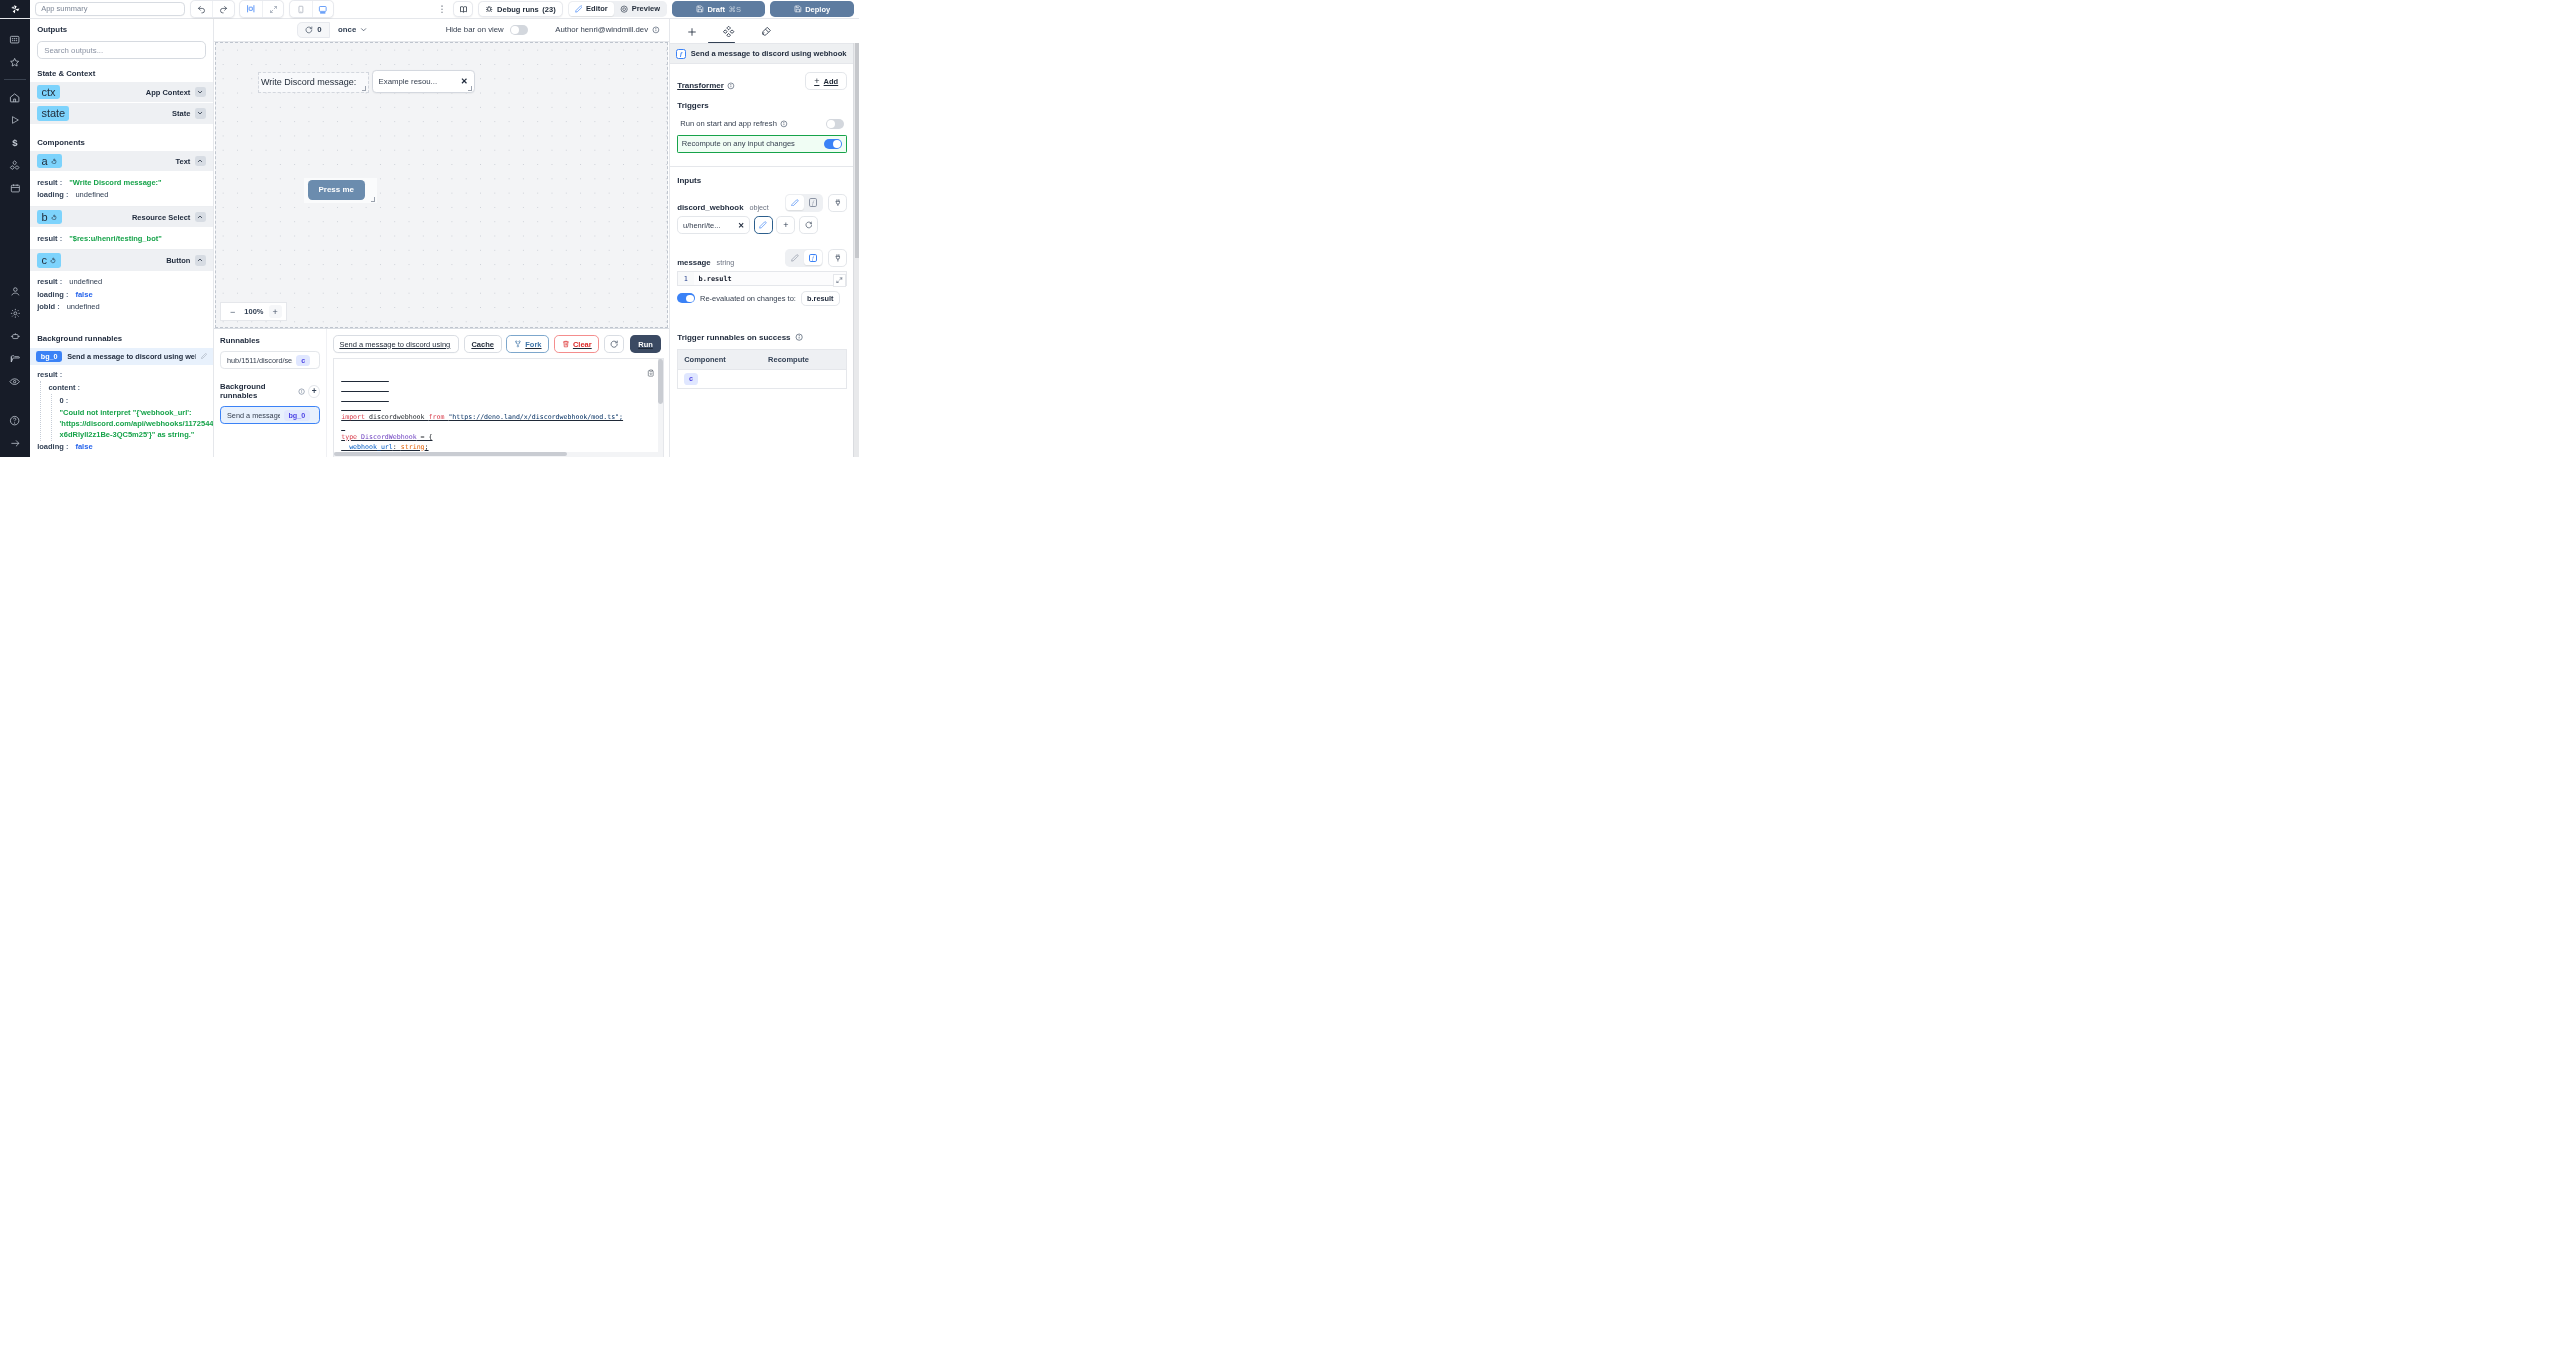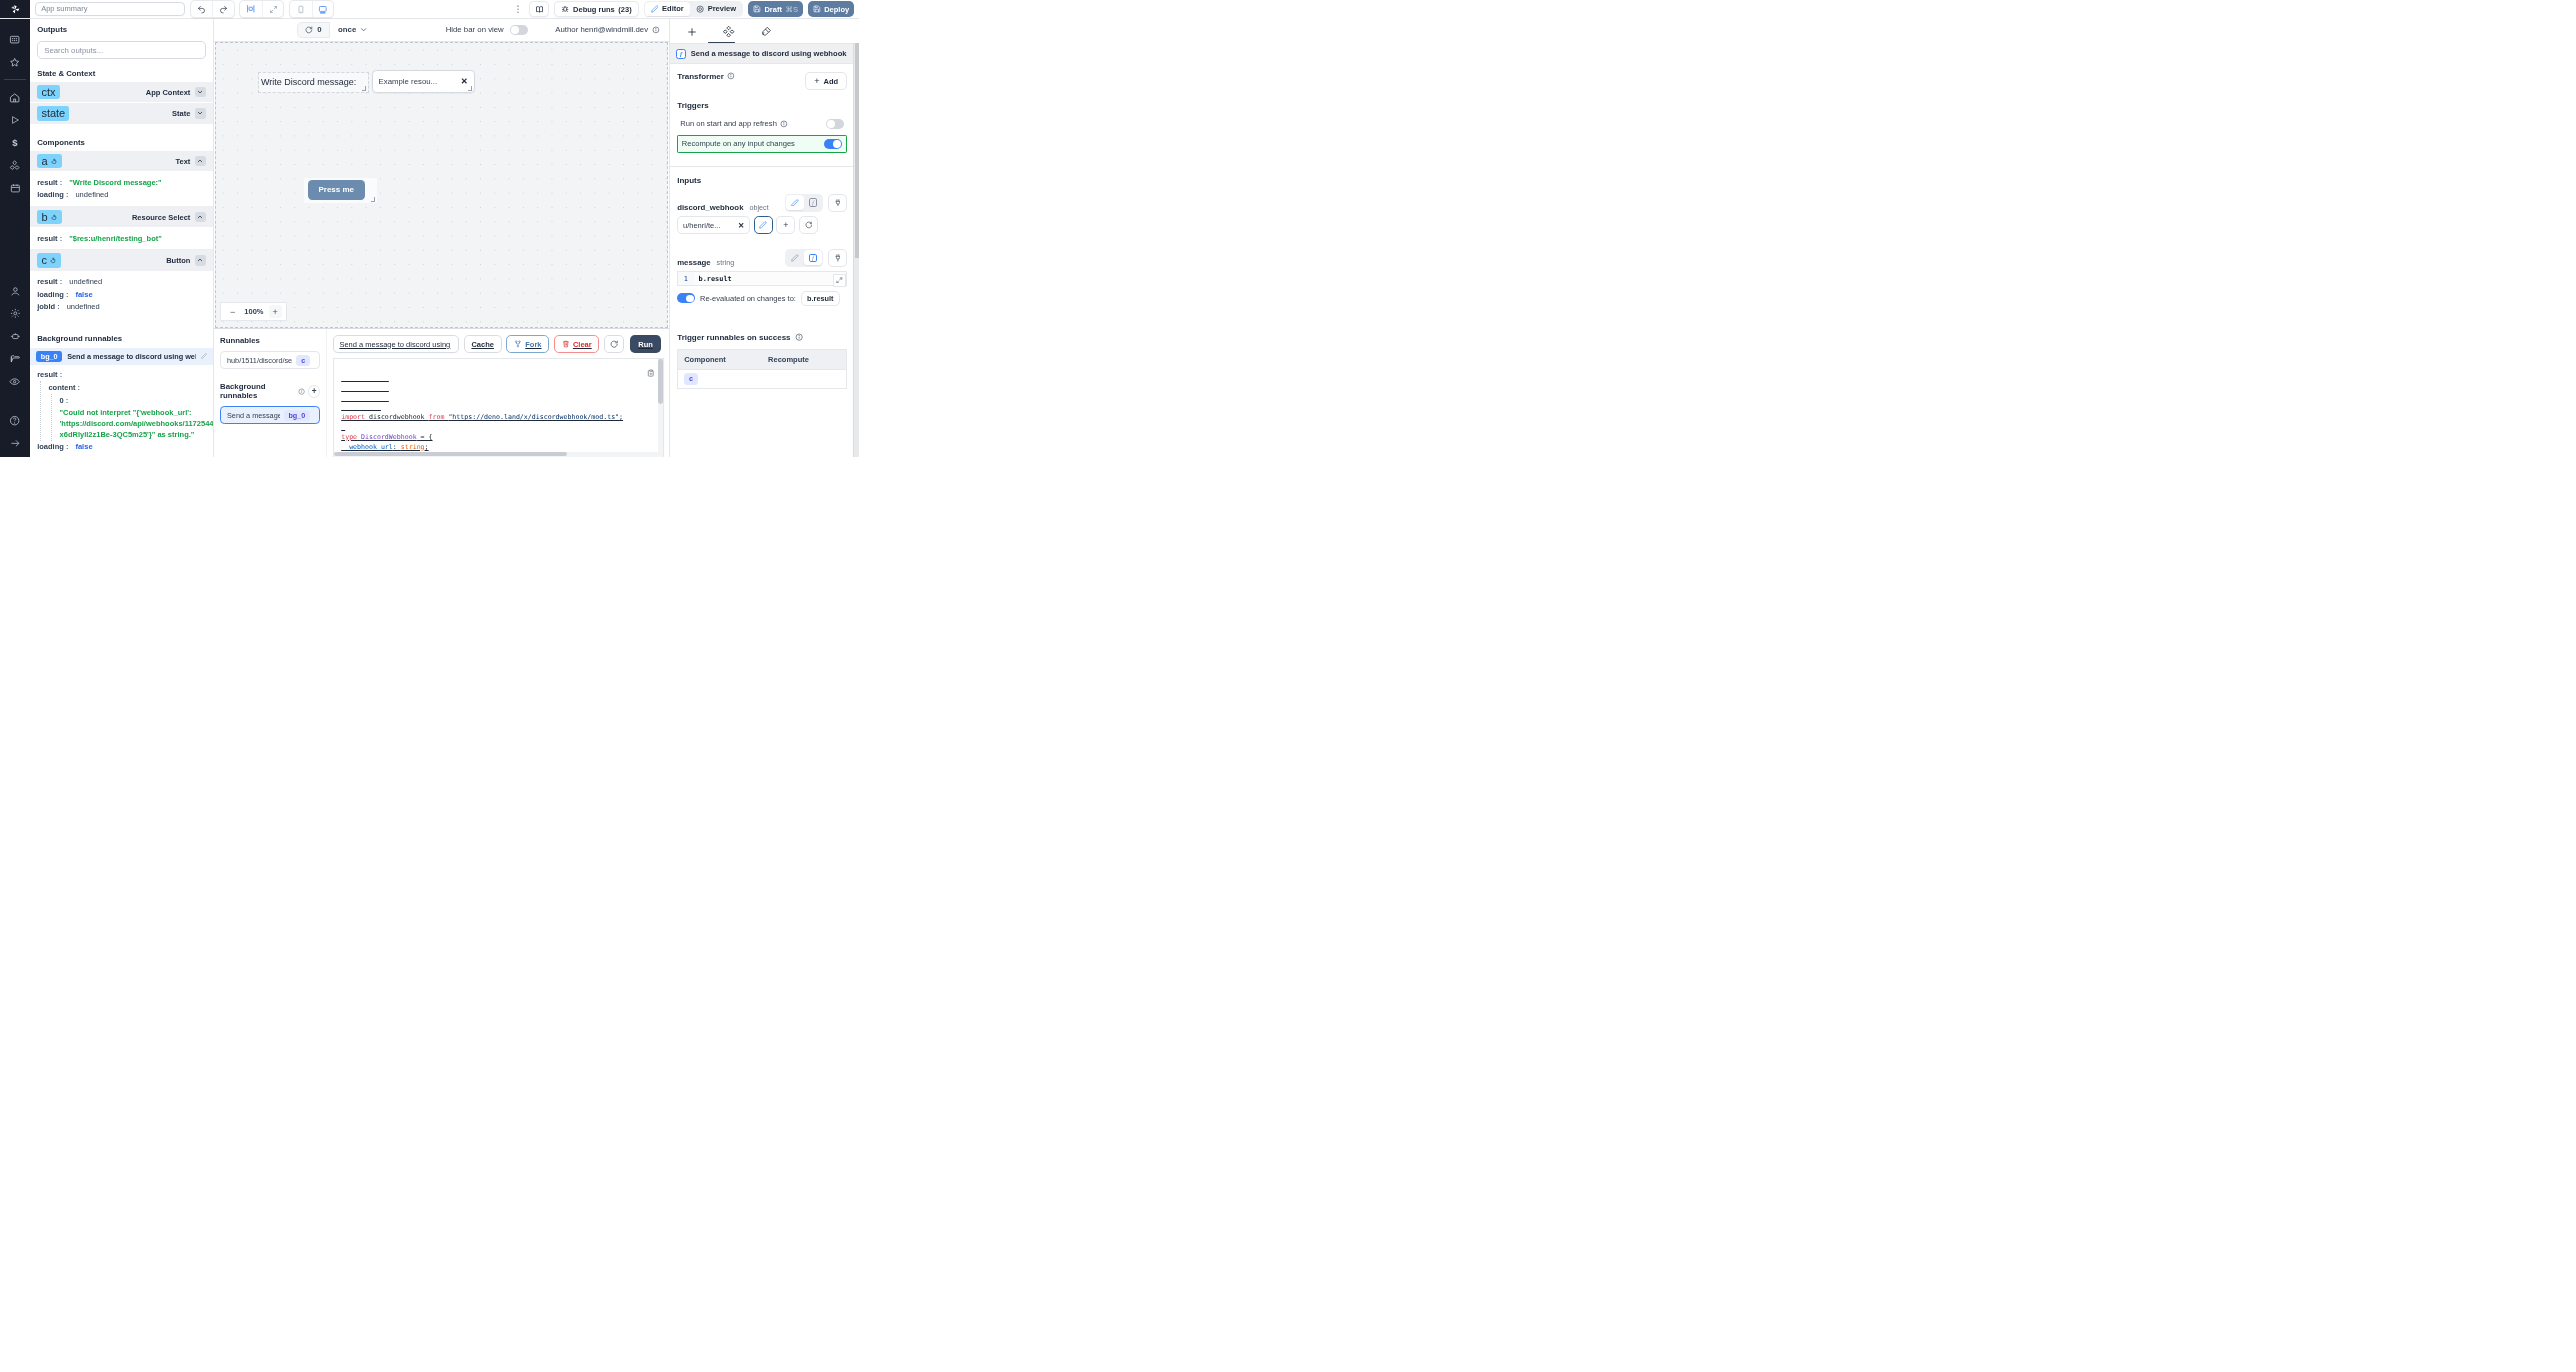--- a/index.html
+++ b/index.html
@@ -16,21 +16,21 @@
   .seg { display:flex; background:#fff; border:0.6px solid #e7e9ee; border-radius:4.8px; box-shadow:0 0.6px 1.2px rgba(0,0,0,.05); overflow:hidden; }
   .seg > div { width:21.5px; height:15.5px; display:flex; align-items:center; justify-content:center; cursor:pointer; }
   .seg > div + div { border-left:0.6px solid #eef0f3; }
   .icon { display:inline-flex; align-items:center; justify-content:center; }
   .kebab { margin-left:auto; width:12px; text-align:center; color:#374151; font-size:9px; letter-spacing:0; cursor:pointer; }
   .pill { height:15.5px; background:#fff; border:0.6px solid #e7e9ee; border-radius:4.8px; box-shadow:0 0.6px 1.2px rgba(0,0,0,.05); display:flex; align-items:center; gap:3.6px; padding:0 6px; font-weight:700; font-size:7.5px; color:#1f2937; cursor:pointer;}
   .pill .count { font-weight:700; }
   .mode-seg { background:#eef0f3; border-radius:4.8px; padding:1.2px; display:flex; align-items:center; }
   .mode-item { height:14.3px; display:flex; align-items:center; gap:3.6px; padding:0 6px; border-radius:3.6px; font-weight:700; font-size:7.5px; color:#1f2937; cursor:pointer; }
   .mode-item.active { background:#fff; box-shadow:0 0.6px 1.2px rgba(0,0,0,.08); }
-  .btn-slate { height:15.5px; border-radius:4.8px; background:#5e7ca0; color:#fff; display:flex; align-items:center; gap:3.6px; padding:0 5px; font-weight:700; font-size:7.5px; cursor:pointer; }
+  .btn-slate { height:15.5px; border-radius:4.8px; background:#5e7ca0; color:#fff; display:flex; align-items:center; gap:3.6px; padding:0 24px; font-weight:700; font-size:7.5px; cursor:pointer; }
   .btn-slate .shortcut { color:#c3cfdd; font-weight:400; }
 
   
   .main { flex:1; display:flex; min-height:0; }
   .rail { width:30px; background:#171c28; display:flex; flex-direction:column; align-items:center; padding-top:12px; flex-shrink:0; }
   .rail .ric { width:20px; height:18px; display:flex; align-items:center; justify-content:center; margin-bottom:4.8px; cursor:pointer; color:#c3cad4;}
   .rail hr { width:21.5px; border:none; border-top:0.6px solid #39414f; margin:2.4px 0 8.3px; }
   .rail .spacer { flex:1; }
   .rail .dollar { color:#c3cad4; font-size:9.5px; font-weight:700; }
 
@@ -114,21 +114,21 @@
 
   
   .inspector { width:190px; flex-shrink:0; border-left:0.6px solid #e5e7eb; background:#fff; position:relative; display:flex; flex-direction:column;}
   .insp-tabs { height:24.4px; display:flex; align-items:flex-start; gap:24px; padding:6px 0 0 15.5px; position:relative; flex-shrink:0;}
   .insp-tab { width:13px; height:13px; display:flex; align-items:center; justify-content:center; cursor:pointer; color:#1e293b;}
   .tab-underline { position:absolute; left:38px; bottom:0; width:27.4px; height:1.8px; background:#334155; border-radius:0.6px;}
   .insp-header { background:#eef0f2; border-top:0.6px solid #e5e7eb; border-bottom:0.6px solid #e5e7eb; display:flex; align-items:center; gap:4.8px; padding:4.2px 6px; flex-shrink:0;}
   .f-ic { width:10px; height:10px; border:0.9px solid #3b82f6; color:#3b82f6; border-radius:2.4px; font-weight:700; font-style:italic; font-size:6.6px; display:flex; align-items:center; justify-content:center; font-family:"Liberation Serif",serif; background:#fff; flex-shrink:0;}
   .insp-title { font-weight:700; font-size:7.6px; color:#1e293b; white-space:nowrap; overflow:hidden;}
   .insp-body { flex:1; padding:8.3px 12px 0 7.2px; overflow:hidden; }
-  .insp-row { display:flex; align-items:flex-start; }
+  .insp-row { display:flex; align-items:flex-end;text-decoration:underline; }
   .h-sec { font-weight:700; font-size:8px; color:#1e293b; }
   .btn-add { margin-left:auto; height:18px; border:0.6px solid #e3e6ea; border-radius:4.8px; background:#fff; display:flex; align-items:center; gap:4.2px; padding:0 7.8px; font-weight:700; font-size:7.5px; color:#1f2937; cursor:pointer;}
   .trig-row { display:flex; align-items:center; margin-top:6.6px; color:#374151; font-size:7.6px; gap:3.6px; padding:2.4px 3px;}
   .trig-row .toggle { margin-left:auto; }
   .trig-row.green { border:1.2px solid #16a34a; background:#f0fdf4; border-radius:1.2px; padding:3px 3.6px; margin-top:3.6px;}
   .divider { border-top:0.6px solid #e5e7eb; margin:13px -12px 0 -7.2px; }
   .field-head { display:flex; align-items:flex-end; margin-top:8.3px; }
   .fname { font-weight:700; font-size:7.8px; color:#1e293b; }
   .ftype { color:#6b7280; font-size:7.2px; margin-left:6px; }
   .seg-ctl { margin-left:auto; background:#eef0f3; border-radius:4.8px; padding:1.2px; display:flex; margin-right:4.8px;}

